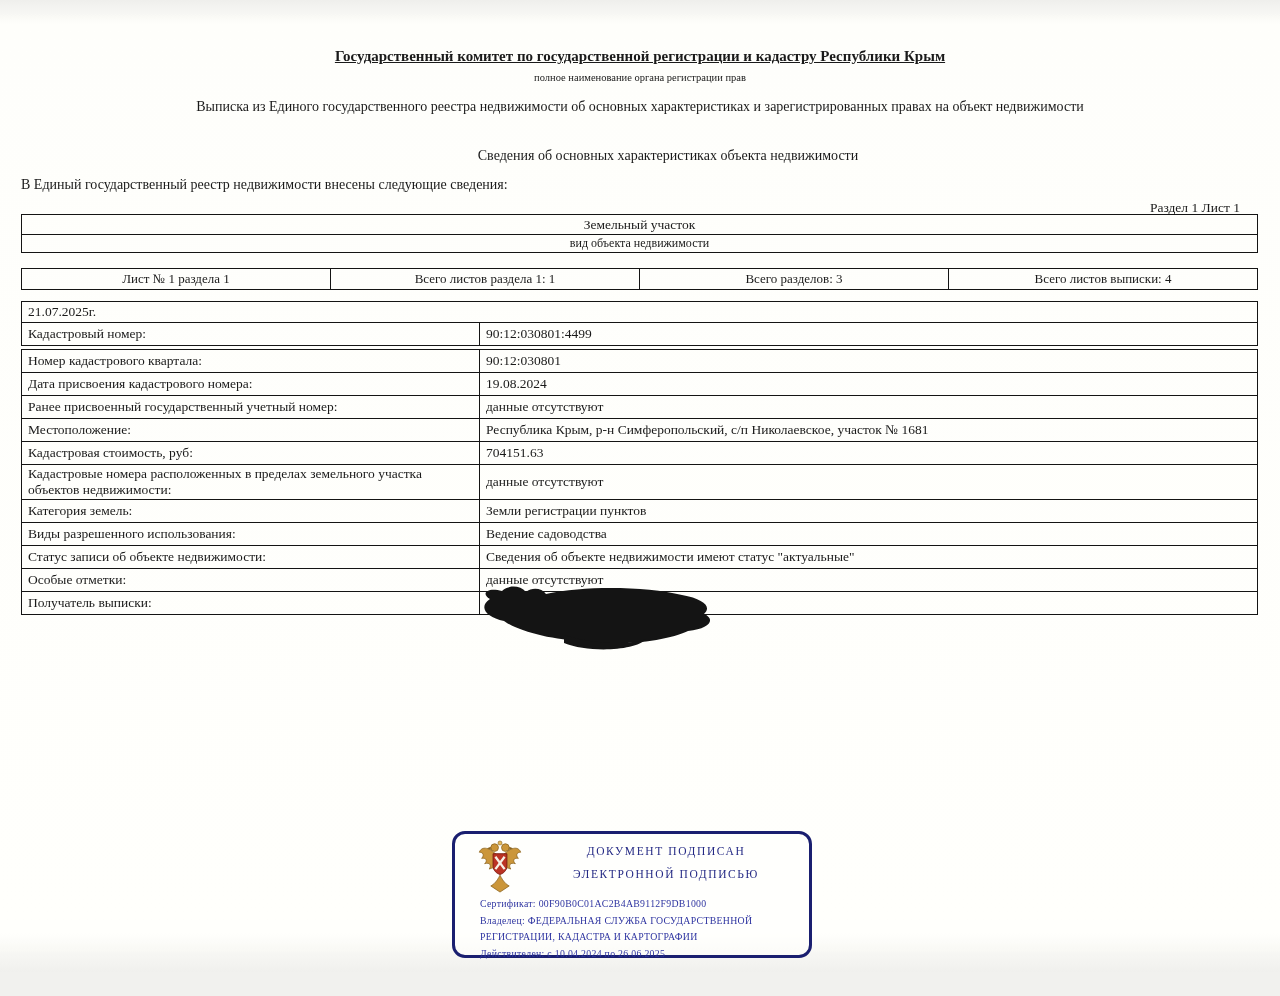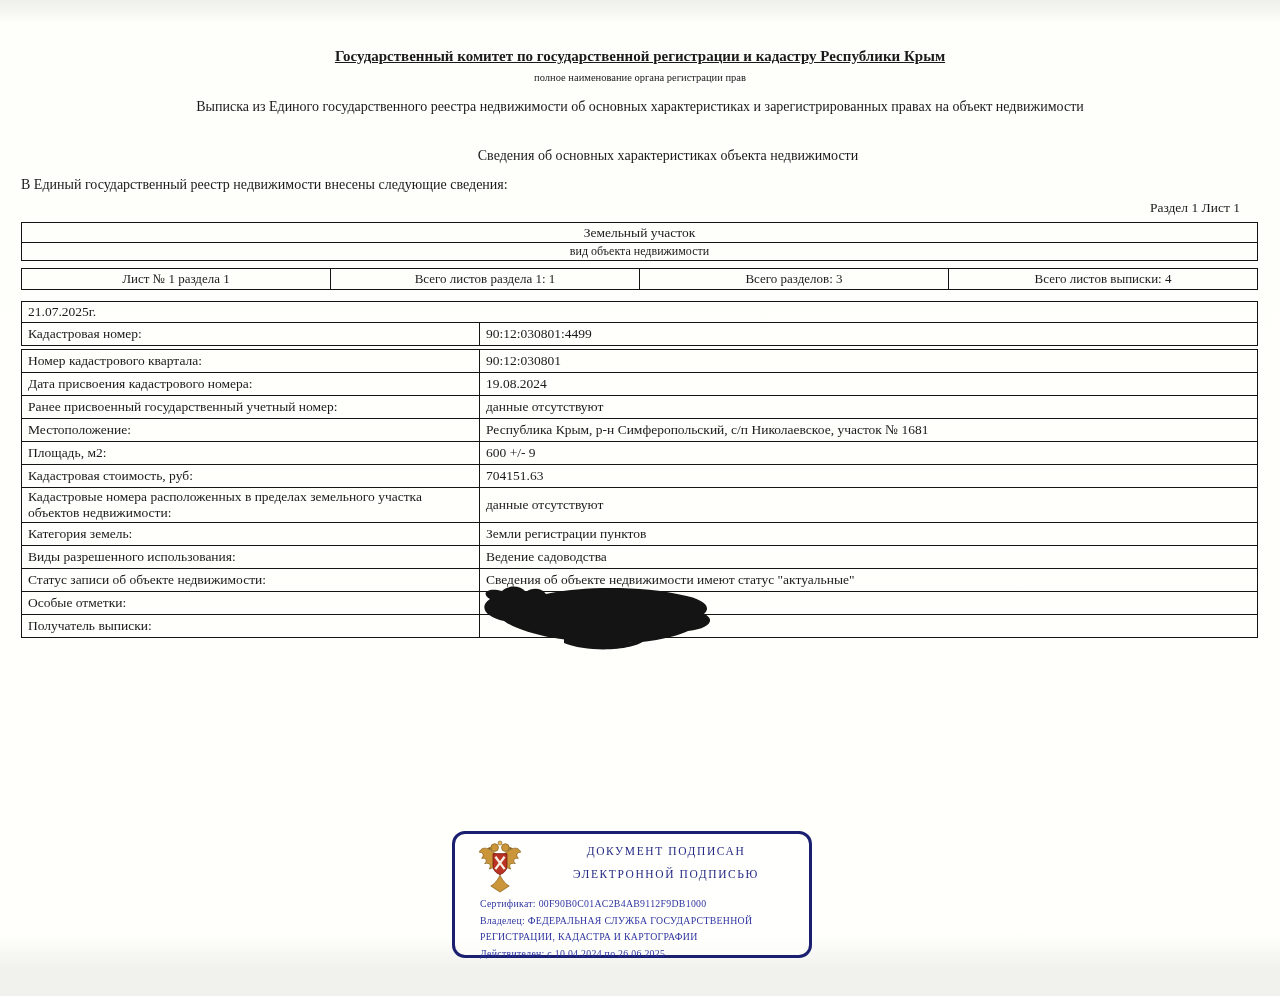--- a/index.html
+++ b/index.html
@@ -31,21 +31,21 @@
     font-size:13.5px;
   }
   table.doc td{
     border:1.9px solid #171717;
     padding:0 6px;
     height:20px;
     overflow:hidden;white-space:nowrap;
     vertical-align:middle;
   }
   td.c{text-align:center;}
-  .t-object{top:222px;border-radius:8px;}
+  .t-object{top:214px;border-radius:8px;}
   .t-object .type-row td{height:19px;}
   .t-object .caption-row td{height:17px;font-size:12px;}
   .t-counters{top:268px;}
   .t-counters td{height:23px;font-size:13px;}
   .t-dateblock{top:301px;}
   .t-details{top:349px;}
   .t-details td.label-cell, .t-dateblock td.label-cell{white-space:normal;line-height:16px;padding:1px 6px;}
   .t-details td{white-space:normal;line-height:16px;}
 
   .t-footer{top:845px;}
@@ -124,21 +124,21 @@
         <col style="width:458px">
         <col>
       </colgroup>
     <tbody>
         <tr>
       <td colspan="2">21.07.2025г.</td>
     </tr>
     </tbody>
       <tbody>
         <tr>
-          <td class="label-cell">Кадастровая номер:</td>
+          <td class="label-cell">Кадастровый номер:</td>
           <td class="value-cell">90:12:030801:4499</td>
         </tr>
       </tbody>
   </table>
 
   <table class="doc t-details">
     <colgroup>
         <col style="width:458px">
         <col>
       </colgroup>
@@ -151,24 +151,20 @@
           <td class="label-cell">Дата присвоения кадастрового номера:</td>
           <td class="value-cell">19.08.2024</td>
         </tr>
         <tr>
           <td class="label-cell">Ранее присвоенный государственный учетный номер:</td>
           <td class="value-cell">данные отсутствуют</td>
         </tr>
         <tr>
           <td class="label-cell">Местоположение:</td>
           <td class="value-cell">Республика Крым, р-н Симферопольский, с/п Николаевское, участок № 1681</td>
-        </tr>
-        <tr>
-          <td class="label-cell">Площадь, м2:</td>
-          <td class="value-cell">600 +/- 9</td>
         </tr>
         <tr>
           <td class="label-cell">Кадастровая стоимость, руб:</td>
           <td class="value-cell">704151.63</td>
         </tr>
         <tr>
           <td class="label-cell">Кадастровые номера расположенных в пределах земельного участка объектов недвижимости:</td>
           <td class="value-cell">данные отсутствуют</td>
         </tr>
         <tr>

